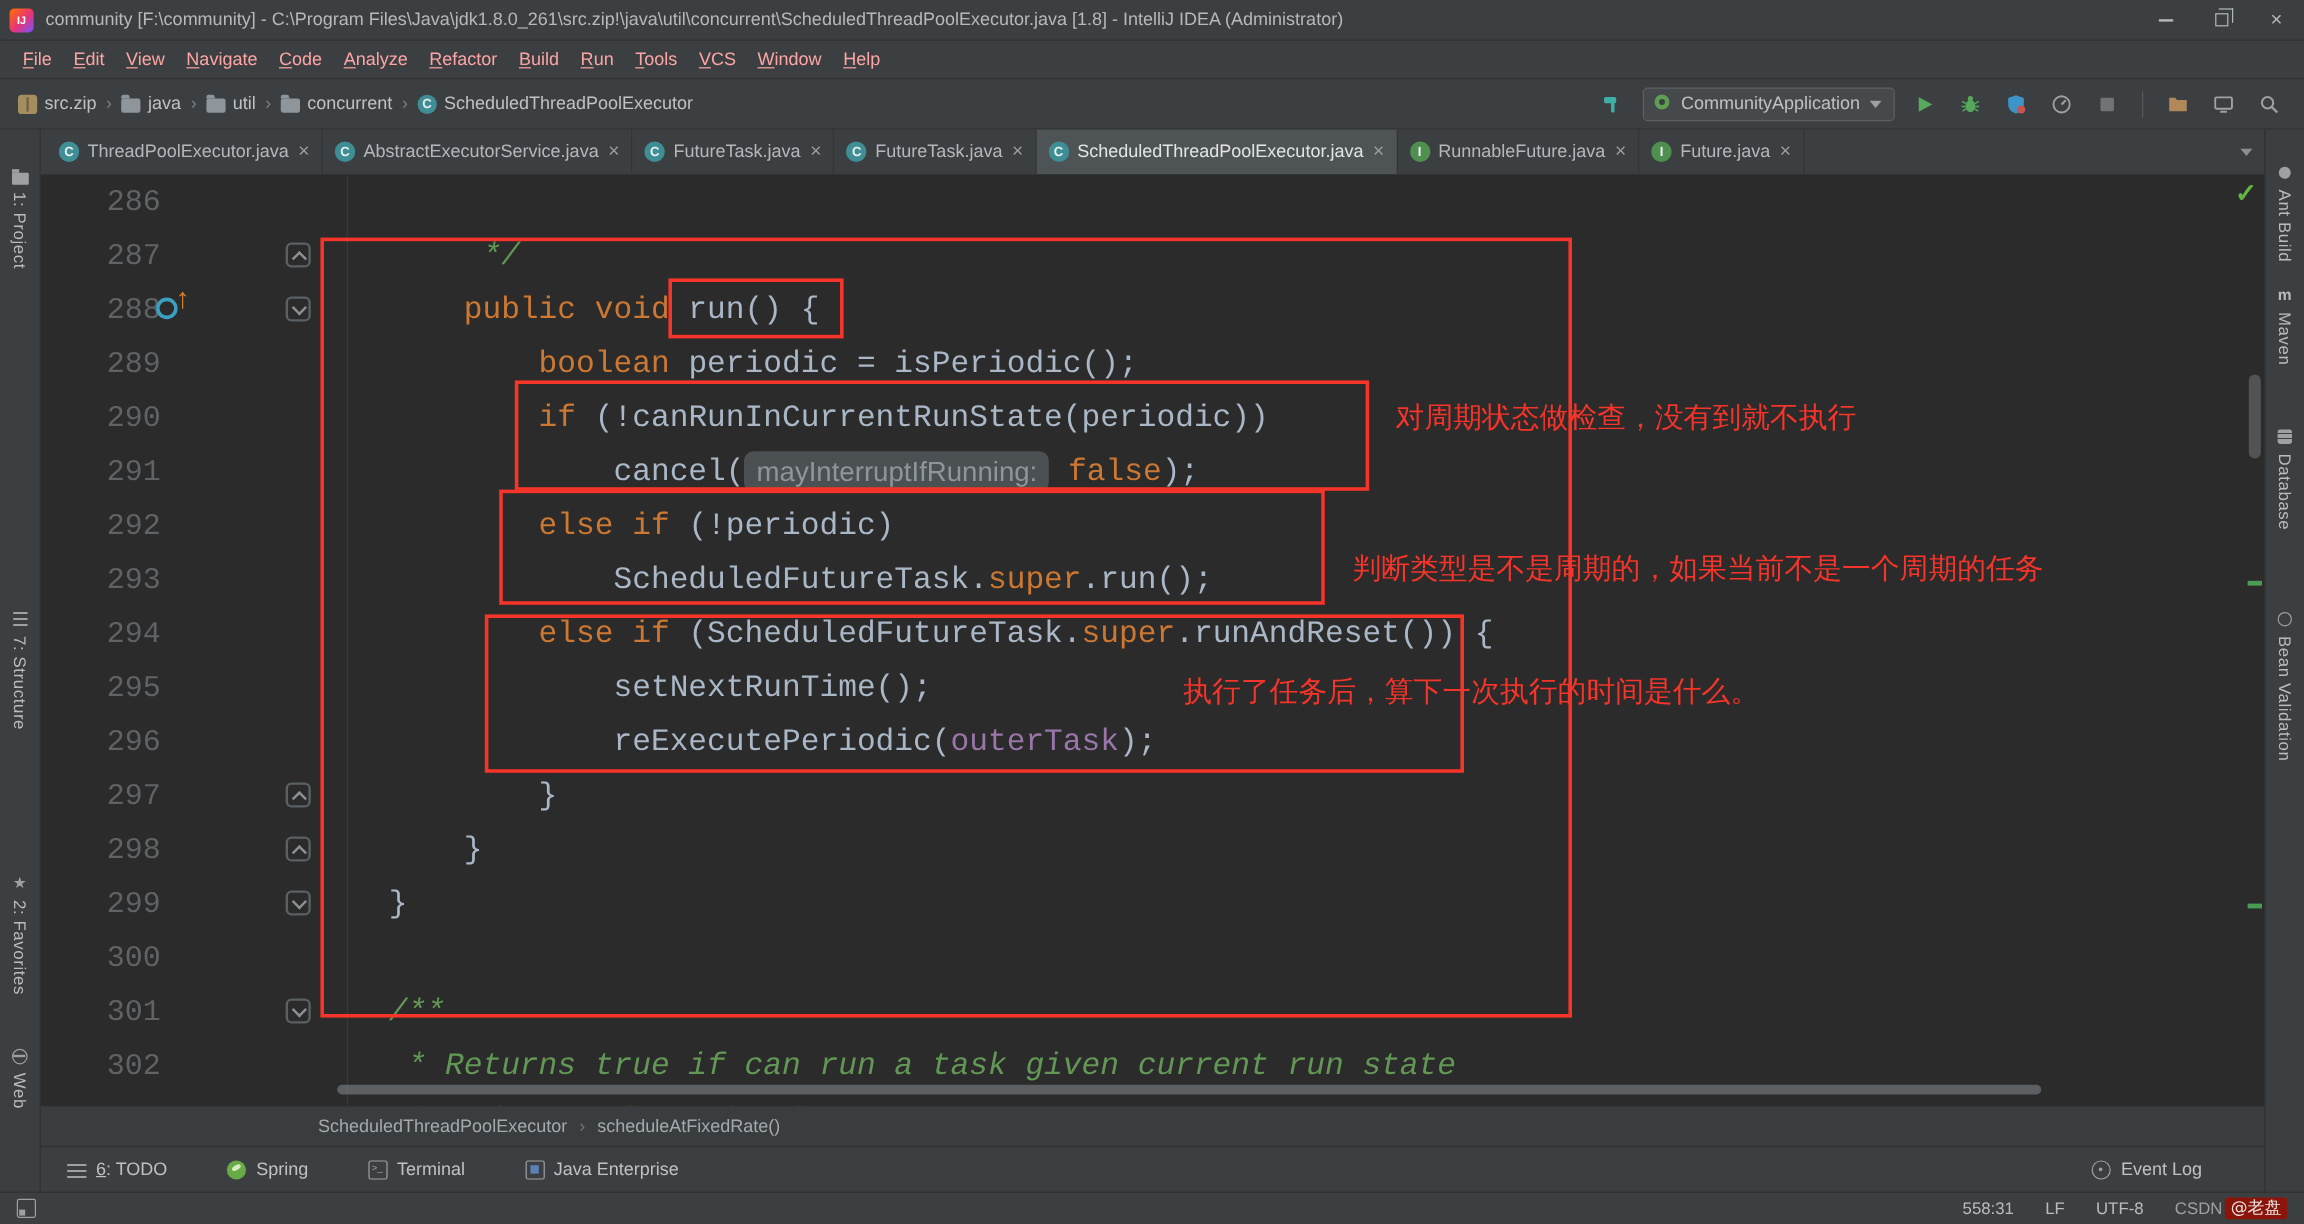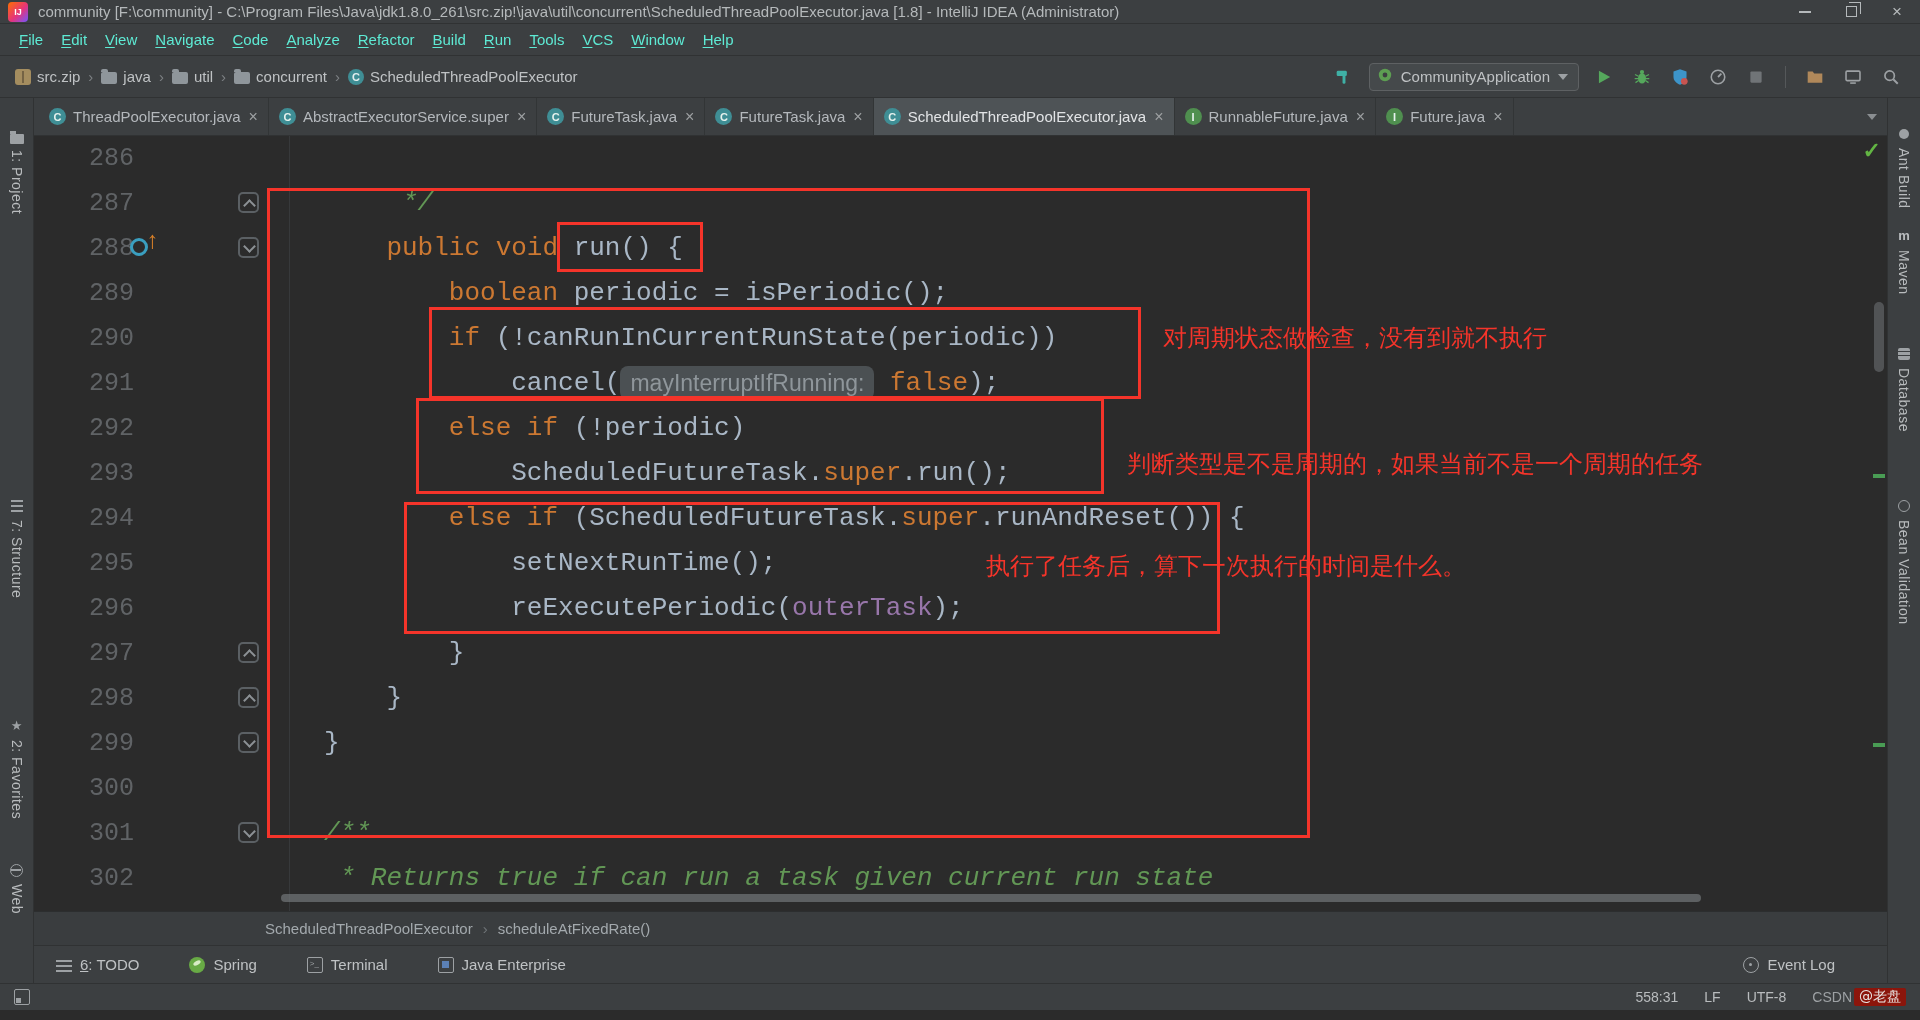--- a/index.html
+++ b/index.html
@@ -1,35 +1,35 @@
 <!DOCTYPE html>
 <html><head>
 <meta charset="utf-8">
 <style>
   *{margin:0;padding:0;box-sizing:border-box}
   html,body{width:1920px;height:1020px;overflow:hidden;background:#1e1e1e}
   .app{position:relative;width:1920px;height:1020px;background:#2b2b2b;
        font-family:"Liberation Sans",sans-serif;color:#bbbbbb;font-size:15px}
 
   
-  .titlebar{height:24px;background:#3c3f41;border-bottom:1px solid #303233;
+  .titlebar{height:34px;background:#3c3f41;border-bottom:1px solid #303233;
             display:flex;align-items:center;padding-left:8px}
   .logo{width:20px;height:20px;border-radius:4px;flex:none;
         background:linear-gradient(135deg,#ff6f00,#e6347a 55%,#7256ff);
         color:#fff;font-size:9px;font-weight:bold;display:flex;align-items:center;justify-content:center}
   .wtitle{margin-left:10px;color:#b5b9bb;font-size:15px;white-space:nowrap;overflow:hidden;text-overflow:ellipsis;flex:1}
   .winbtns{display:flex;flex:none}
   .winbtn{width:46px;height:33px;display:flex;align-items:center;justify-content:center;color:#b5b9bb;font-size:17px}
   .winbtn .min{width:12px;height:2px;background:#b5b9bb}
   .winbtn .max{width:11px;height:11px;border:1.5px solid #b5b9bb;position:relative}
   .winbtn .max::before{content:'';position:absolute;left:2px;top:-5px;width:11px;height:11px;border:1.5px solid #b5b9bb;border-left:none;border-bottom:none}
 
   
   .menubar{height:32px;background:#3c3f41;border-bottom:1px solid #303233;display:flex;align-items:center;padding-left:10px}
-  .menu-item{padding:4px 9px;color:#5eead4}
+  .menu-item{padding:4px 9px;color:#fca5a5}
   .menu-item u{text-underline-offset:2px}
 
   
   .toolbar{height:42px;background:#3c3f41;border-bottom:1px solid #303233;display:flex;align-items:center;padding:0 10px}
   .crumbs{display:flex;align-items:center;gap:2px;color:#bfc2c4}
   .crumb{display:flex;align-items:center;gap:6px;padding:2px 5px}
   .crumb-sep{color:#7d8184;font-size:15px;padding:0 1px}
   .ci{width:16px;height:16px;display:inline-flex;align-items:center;justify-content:center;position:relative;flex:none}
   .ci-archive{background:#a48d5f;border-radius:3px}
   .ci-archive::before{content:'';position:absolute;left:7px;top:2px;width:2px;height:12px;background:#746344}
@@ -296,21 +296,21 @@
 
     <div class="center">
       <div class="tabs">
           <div class="tab">
             <span class="fico class">C</span>
             <span>ThreadPoolExecutor.java</span>
             <span class="close">×</span>
           </div>
           <div class="tab">
             <span class="fico class">C</span>
-            <span>AbstractExecutorService.super</span>
+            <span>AbstractExecutorService.java</span>
             <span class="close">×</span>
           </div>
           <div class="tab">
             <span class="fico class">C</span>
             <span>FutureTask.java</span>
             <span class="close">×</span>
           </div>
           <div class="tab">
             <span class="fico class">C</span>
             <span>FutureTask.java</span>

